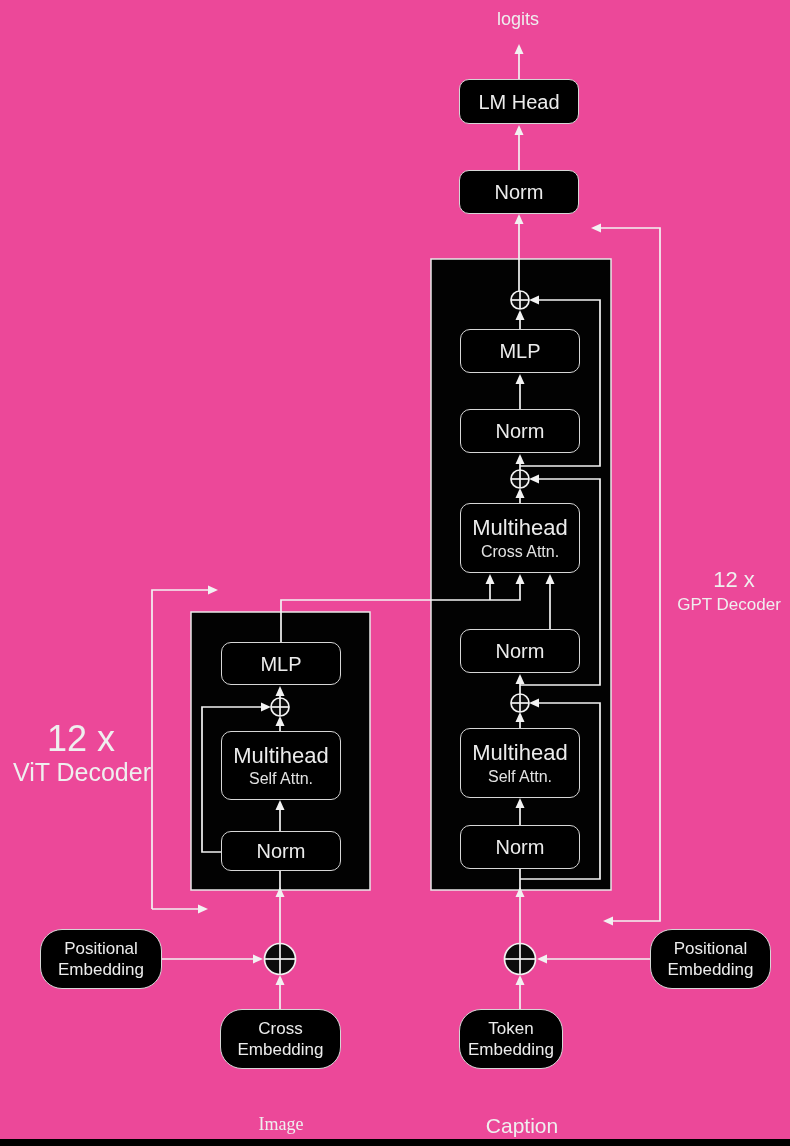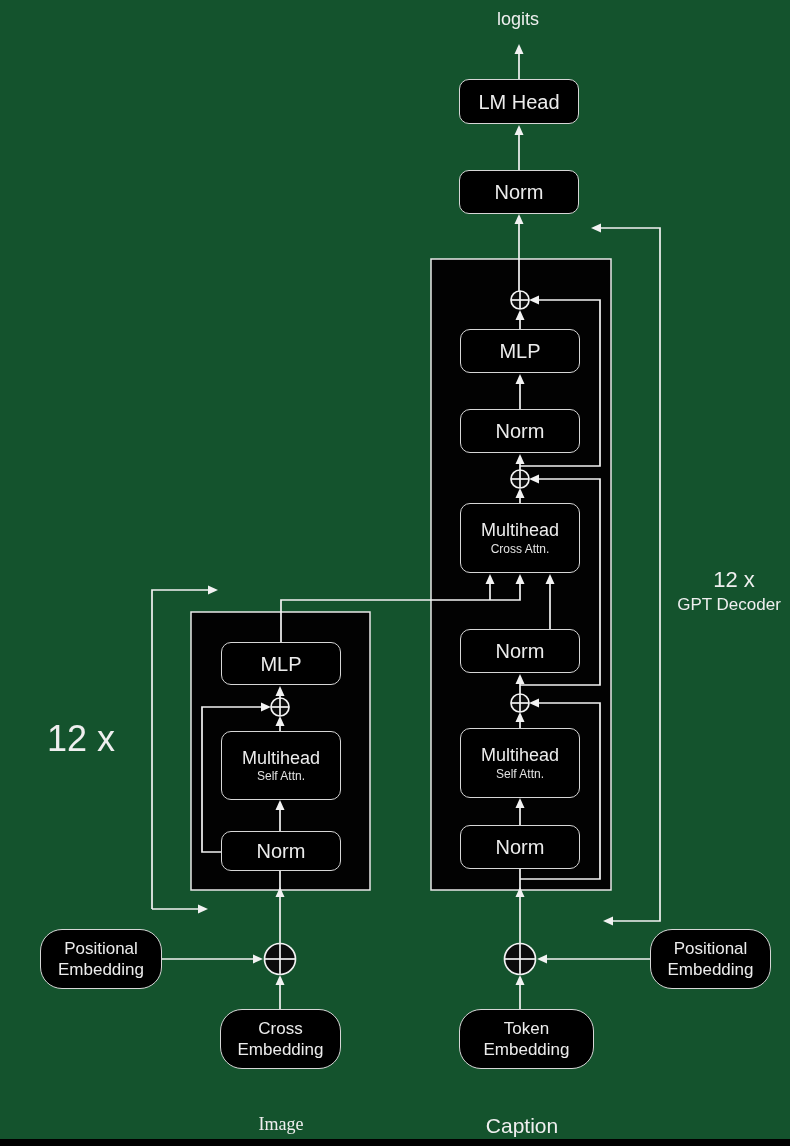--- a/index.html
+++ b/index.html
@@ -1,28 +1,28 @@
 <!DOCTYPE html>
 <html><head>
 <meta charset="utf-8">
 <style>
   html,body{margin:0;padding:0;background:#131313;}
   #stage{
-    position:relative;width:790px;height:1146px;background:#14532d;
+    position:relative;width:790px;height:1146px;background:#ec4899;
     overflow:hidden;font-family:"Liberation Sans",sans-serif;color:#ececec;
   }
   #wires{position:absolute;left:0;top:0;z-index:1;}
   .node{
     position:absolute;z-index:2;box-sizing:border-box;
     background:#000;border:1.5px solid #d6d6d6;border-radius:10px;
     display:flex;flex-direction:column;align-items:center;justify-content:center;
     text-align:center;font-size:20px;line-height:1.2;color:#ececec;
   }
-  .node .sub{font-size:12px;color:#e2e2e2;}
-  .node .l1{font-size:18px;}
+  .node .sub{font-size:16px;color:#e2e2e2;}
+  .node .l1{font-size:22px;}
   .emb{font-size:17px;line-height:21px;border-radius:22px;}
   .lbl{position:absolute;z-index:2;text-align:center;color:#efefef;}
   .bottom-strip{position:absolute;left:0;bottom:0;width:790px;height:7px;background:#000;z-index:3;}
 </style>
 </head>
 <body>
 
 <div id="stage">
 
   <svg id="wires" width="790" height="1146" viewBox="0 0 790 1146">
@@ -172,32 +172,33 @@
   </div>
   <div class="node" style="left:221px;top:731px;width:120px;height:69px;">
     <span class="l1">Multihead</span>
     <span class="sub">Self Attn.</span>
   </div>
   <div class="node" style="left:221px;top:831px;width:120px;height:40px;">
     <span>Norm</span>
   </div>
 
   <div class="lbl" style="left:11px;top:718px;width:140px;font-size:36px;">12 x</div>
+  <div class="lbl" style="left:2px;top:758px;width:160px;font-size:25px;">ViT Decoder</div>
   <div class="lbl" style="left:674px;top:567px;width:120px;font-size:22px;">12 x</div>
   <div class="lbl" style="left:659px;top:595px;width:140px;font-size:17px;">GPT Decoder</div>
 
   <div class="node emb" style="left:40px;top:929px;width:122px;height:60px;">
     <span>Positional</span>
     <span>Embedding</span>
   </div>
   <div class="node emb" style="left:220px;top:1009px;width:121px;height:60px;">
     <span>Cross</span>
     <span>Embedding</span>
   </div>
-  <div class="node emb" style="left:459px;top:1009px;width:135px;height:60px;">
+  <div class="node emb" style="left:459px;top:1009px;width:104px;height:60px;">
     <span>Token</span>
     <span>Embedding</span>
   </div>
   <div class="node emb" style="left:650px;top:929px;width:121px;height:60px;">
     <span>Positional</span>
     <span>Embedding</span>
   </div>
 
   <div class="lbl" style="left:221px;top:1114px;width:120px;font-size:18px;font-family:Liberation Serif, serif;">Image</div>
   <div class="lbl" style="left:462px;top:1114px;width:120px;font-size:21px;">Caption</div>

